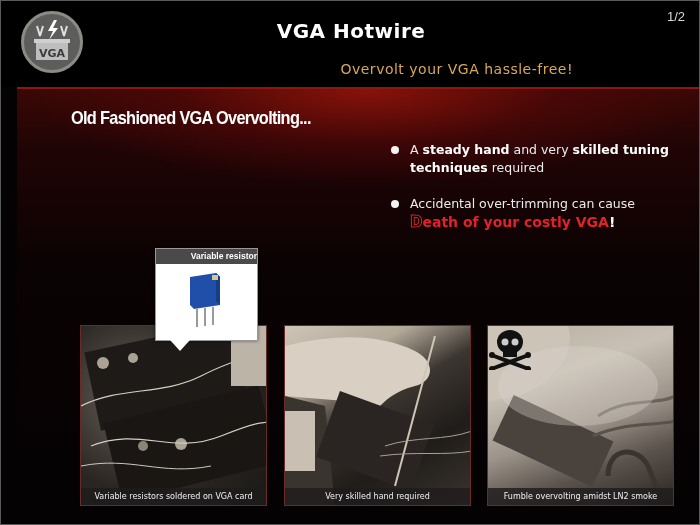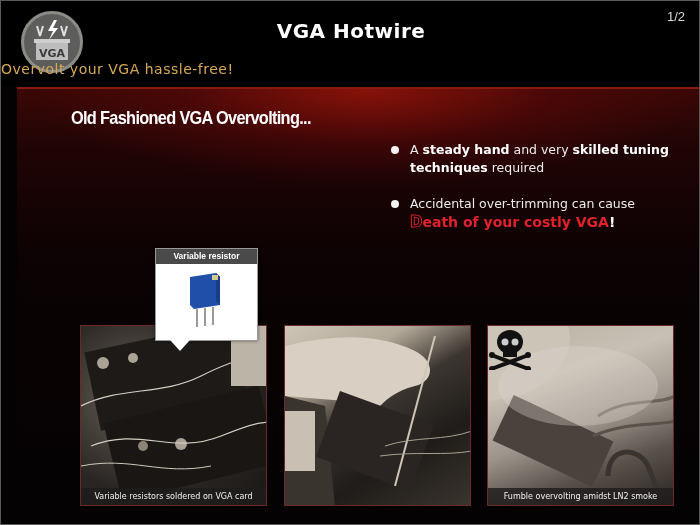--- a/index.html
+++ b/index.html
@@ -5,21 +5,21 @@
   * { box-sizing: border-box; margin: 0; padding: 0; }
   html, body { width: 700px; height: 525px; overflow: hidden; background: #000; }
   body { font-family: "DejaVu Sans", sans-serif; position: relative; }
 
   .slide { position: absolute; left: 0; top: 0; width: 700px; height: 525px; background: #050203; border: 1px solid #5a5a5a; overflow: hidden; }
 
   .header { position: absolute; left: 0; top: 0; width: 700px; height: 86px; background: #000; }
   .logo { position: absolute; left: 20px; top: 10px; width: 62px; height: 62px; border-radius: 50%; background: #5d5d5b; border: 3px solid #8c8c86; }
   .logo svg { position: absolute; left: 0; top: 0; }
   .title { position: absolute; left: 0; top: 18px; width: 700px; text-align: center; color: #fff; font-family: "DejaVu Sans", sans-serif; font-weight: bold; font-size: 20px; letter-spacing: 0.5px; }
-  .subtitle { position: absolute; left: 0; top: 60px; width: 572px; text-align: left; color: #d7a957; font-family: "DejaVu Sans", sans-serif; font-size: 14px; letter-spacing: 0.5px; }
+  .subtitle { position: absolute; left: 0; top: 60px; width: 572px; text-align: right; color: #d7a957; font-family: "DejaVu Sans", sans-serif; font-size: 14px; letter-spacing: 0.5px; }
   .page-num { position: absolute; right: 16px; top: 8px; color: #d8d8d8; font-family: "Liberation Sans", sans-serif; font-size: 13px; }
 
   .content { position: absolute; left: 16px; top: 86px; width: 700px; height: 363px;
     background:
       radial-gradient(ellipse 420px 120px at 350px 0px, rgba(150,20,10,0.85), rgba(90,8,8,0.5) 45%, rgba(20,2,3,0) 80%),
       linear-gradient(180deg, #3a0806 0px, #200405 60px, #0a0203 180px, #040102 439px);
     border-top: 2px solid #8a1a10; }
 
   .section-title { position: absolute; left: 54px; top: 18px; color: #fff; font-family: "Liberation Sans", sans-serif; font-weight: bold; font-size: 19px; letter-spacing: -0.8px; transform: scaleX(0.86); transform-origin: left; }
 
@@ -36,21 +36,21 @@
   .photo { position: absolute; top: 236px; width: 187px; height: 181px; border: 1px solid #6a2a2a; overflow: hidden; padding-left: 17px; }
   .photo.p1 { left: 63px; background: radial-gradient(circle at 30% 40%, #6b625a, #2a2623 55%, #1a1816); }
   .photo.p2 { left: 267px; background: linear-gradient(150deg, #cfc5b6 0%, #b2a898 25%, #3c3631 45%, #1f1c19 70%, #3a342e 100%); }
   .photo.p3 { left: 470px; background: linear-gradient(160deg, #b9b0a3 0%, #c8c0b4 30%, #9c938a 55%, #5a524b 75%, #2a2522 100%); }
   .photo svg { position: absolute; left: 0; top: 0; }
   .caption { position: absolute; left: 0; bottom: 0; width: 100%; height: 17px; background: rgba(30,28,28,0.82); color: #f0f0f0; font-family: "DejaVu Sans", sans-serif; font-size: 8px; text-align: center; line-height: 17px; white-space: nowrap; }
 
   .skull { position: absolute; right: 14px; top: 6px; width: 44px; height: 44px; }
 
   .tooltip { position: absolute; left: 138px; top: 159px; width: 103px; height: 93px; background: #fff; border: 1px solid #999; box-shadow: 0 0 3px rgba(0,0,0,0.5); }
-  .tooltip-head { position: absolute; left: 0; top: 0; width: 100%; height: 15px; background: #4a4a4a; color: #fff; font-family: "Liberation Sans", sans-serif; font-weight: bold; font-size: 8.5px; text-align: center; line-height: 15px; }
+  .tooltip-head { position: absolute; left: 0; top: 0; width: 100%; height: 15px; background: #4a4a4a; color: #fff; font-family: "Liberation Sans", sans-serif; font-weight: bold; font-size: 8.5px; text-align: right; line-height: 15px; }
   .tooltip-tail { position: absolute; left: 14px; top: 91px; width: 0; height: 0; border-left: 10px solid transparent; border-right: 10px solid transparent; border-top: 11px solid #fff; }
   .tooltip svg { position: absolute; left: 30px; top: 22px; }
 </style>
 </head>
 <body>
 
 <div class="slide">
 
   <div class="header">
     <div class="logo">
@@ -103,20 +103,21 @@
     <div class="photo p2">
       <svg width="187" height="181" viewBox="0 0 187 181">
         <path d="M0 20 C40 10 90 5 130 25 C150 35 150 55 130 60 C110 65 100 75 95 80 L60 75 L0 70 Z" fill="#d9cfc2"></path>
         <path d="M0 70 L40 80 L50 180 L0 180 Z" fill="#3a342f"></path>
         <rect x="40" y="80" width="100" height="70" fill="#2a2522" transform="rotate(20 90 115)"></rect>
         <path d="M150 10 L110 160" stroke="#cfc6b8" stroke-width="2"></path>
         <path d="M100 120 C130 110 160 115 187 105" stroke="#aaa092" stroke-width="1" fill="none"></path>
         <path d="M95 130 C130 125 160 130 187 125" stroke="#aaa092" stroke-width="1" fill="none"></path>
         <rect x="0" y="85" width="30" height="60" fill="#c9bfb2"></rect>
       </svg>
+      <div class="caption">Very skilled hand required</div>
     </div>
 
     <div class="photo p3">
       <svg width="187" height="181" viewBox="0 0 187 181">
         <path d="M0 0 L80 0 C90 30 60 60 30 70 L0 75 Z" fill="#cdc4b8"></path>
         <rect x="10" y="90" width="110" height="50" fill="#4a433d" transform="rotate(25 65 115)"></rect>
         <path d="M110 90 C140 70 170 80 187 70" stroke="#6a625a" stroke-width="3" fill="none"></path>
         <path d="M105 110 C140 95 170 100 187 95" stroke="#5a524a" stroke-width="3" fill="none"></path>
         <path d="M120 150 C120 120 150 120 160 140 L170 165" stroke="#3a3430" stroke-width="5" fill="none"></path>
         <ellipse cx="90" cy="60" rx="80" ry="40" fill="rgba(220,214,205,0.35)"></ellipse>

